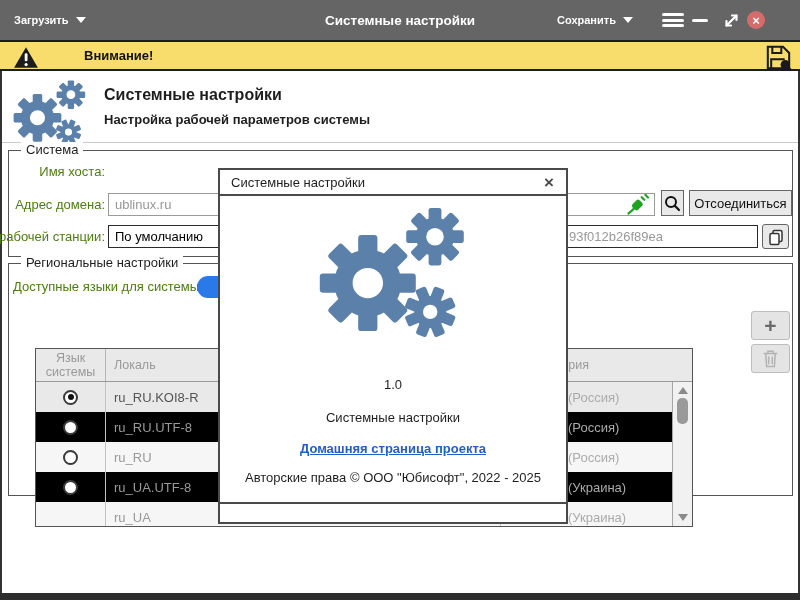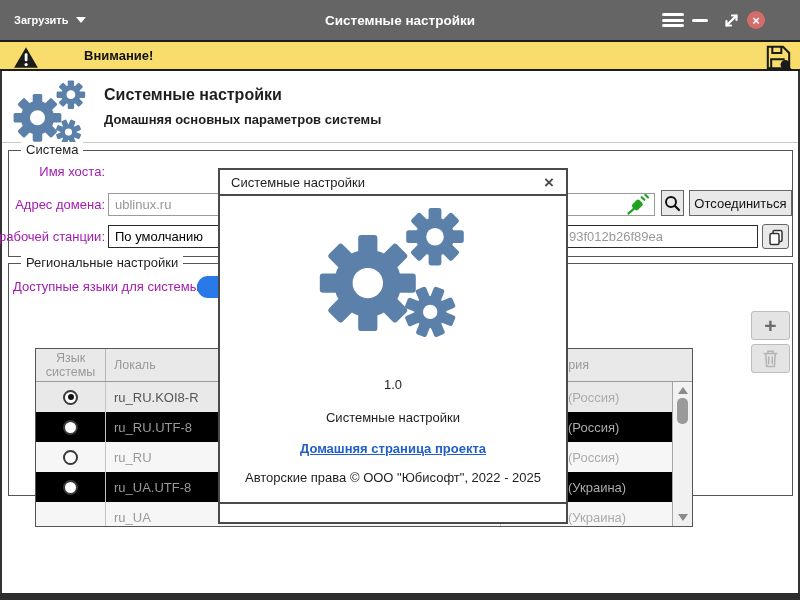--- a/index.html
+++ b/index.html
@@ -40,21 +40,21 @@
   .app-icon { position:absolute; left:10px; top:78px; }
   .page-title { position:absolute; left:104px; top:86px; font-size:16px; font-weight:700; color:#1e1e1e; }
   .page-subtitle { position:absolute; left:104px; top:112px; font-size:13px; font-weight:700; color:#1e1e1e; }
 
   
   .groupbox { position:absolute; border:1.5px solid #555; background:transparent; }
   .gb1 { left:8px; top:150px; width:785px; height:107px; }
   .gb2 { left:8px; top:263px; width:785px; height:233px; }
   .legend { position:absolute; top:-9px; left:12px; background:#fff; padding:0 5px; font-size:13px; color:#1e1e1e; }
 
-  .f-label { position:absolute; white-space:nowrap; font-size:13px; color:#a21caf; }
+  .f-label { position:absolute; white-space:nowrap; font-size:13px; color:#4d7c0f; }
   .tinput { position:absolute; border:1.5px solid #2a2a2a; background:#fff; font-size:13px; color:#1e1e1e;
             padding:0 6px; font-family:"Liberation Sans", sans-serif; }
   .tinput:disabled, .tinput.disabled { border:1px solid #9a9a9a; color:#979797; }
   .btn { position:absolute; background:#e9e9e9; border:1.5px solid #666; font-size:13px; color:#111;
          display:flex; align-items:center; justify-content:center; font-family:"Liberation Sans", sans-serif; }
   .idfield { position:absolute; left:108px; top:225px; width:650px; height:23px; border:1.5px solid #2a2a2a;
              background:#fff; font-size:13px; display:flex; align-items:center; padding:0 6px; }
   .id-right { position:absolute; left:460px; top:3px; color:#999; }
 
   .plug-icon { position:absolute; left:626px; top:194px; }
@@ -119,20 +119,24 @@
 <body>
 
 <div id="window">
 
   <div class="toolbar">
     <div class="tb-item" style="left:14px;">
       <span>Загрузить</span>
       <span class="caret"></span>
     </div>
     <div class="tb-title">Системные настройки</div>
+    <div class="tb-item" style="left:557px;">
+      <span>Сохранить</span>
+      <span class="caret"></span>
+    </div>
     <div class="hamburger">
         <div></div>
         <div></div>
         <div></div>
       </div>
     <div class="minimize"></div>
     <svg class="maximize" viewBox="0 0 17 17">
       <g stroke="#fff" stroke-width="2.2" stroke-linecap="round" fill="none">
         <path d="M3.5 13.5 L13.5 3.5"></path>
         <path d="M3.5 13.5 v-4.5 M3.5 13.5 h4.5"></path>
@@ -198,21 +202,21 @@
         <rect x="68.5" y="52" width="7" height="9" rx="1.5" transform="rotate(292 72 68)"></rect>
         <rect x="68.5" y="52" width="7" height="9" rx="1.5" transform="rotate(337 72 68)"></rect>
         <circle cx="72" cy="68" r="10"></circle>
       </g>
       <circle cx="33" cy="50" r="9.5" fill="#fff"></circle>
       <circle cx="75" cy="21" r="5.5" fill="#fff"></circle>
       <circle cx="72" cy="68" r="4.5" fill="#fff"></circle>
     </g>
   </svg>
   <div class="page-title">Системные настройки</div>
-  <div class="page-subtitle">Домашняя основных параметров системы</div>
+  <div class="page-subtitle">Настройка рабочей параметров системы</div>
 
   <div class="groupbox gb1">
     <span class="legend">Система</span>
   </div>
   <div class="f-label" style="right:695px; top:164px;">Имя хоста:</div>
   <div class="f-label" style="right:695px; top:197px;">Адрес домена:</div>
   <input class="tinput disabled" style="left: 108px; top: 193px; width: 547px; height: 23px;" disabled="" value="ublinux.ru">
   <svg class="plug-icon" width="24" height="21" viewBox="0 0 22 20">
     <path d="M2 18.5 C4.5 16.5 5.5 15.5 7 14" stroke="#1fa31f" stroke-width="2.2" fill="none" stroke-linecap="round"></path>
     <rect x="5.5" y="7" width="9.5" height="7.5" rx="2" fill="#1fa31f" transform="rotate(-45 10 10.5)"></rect>

